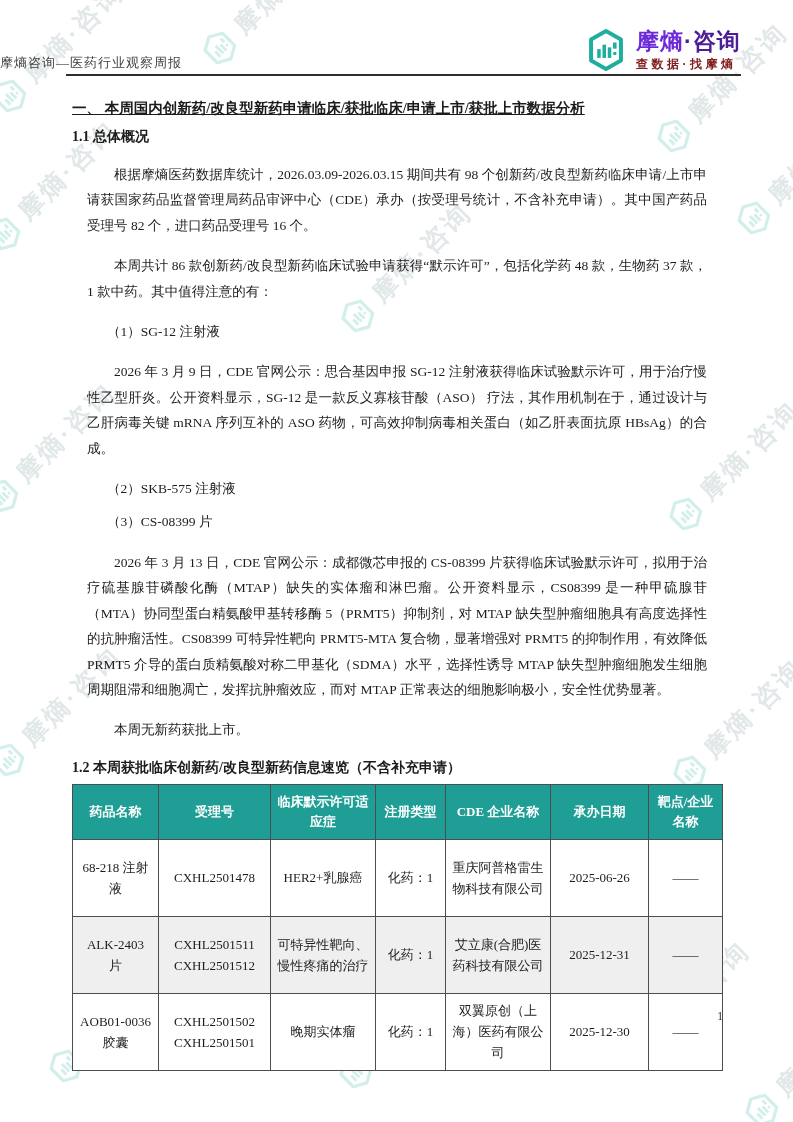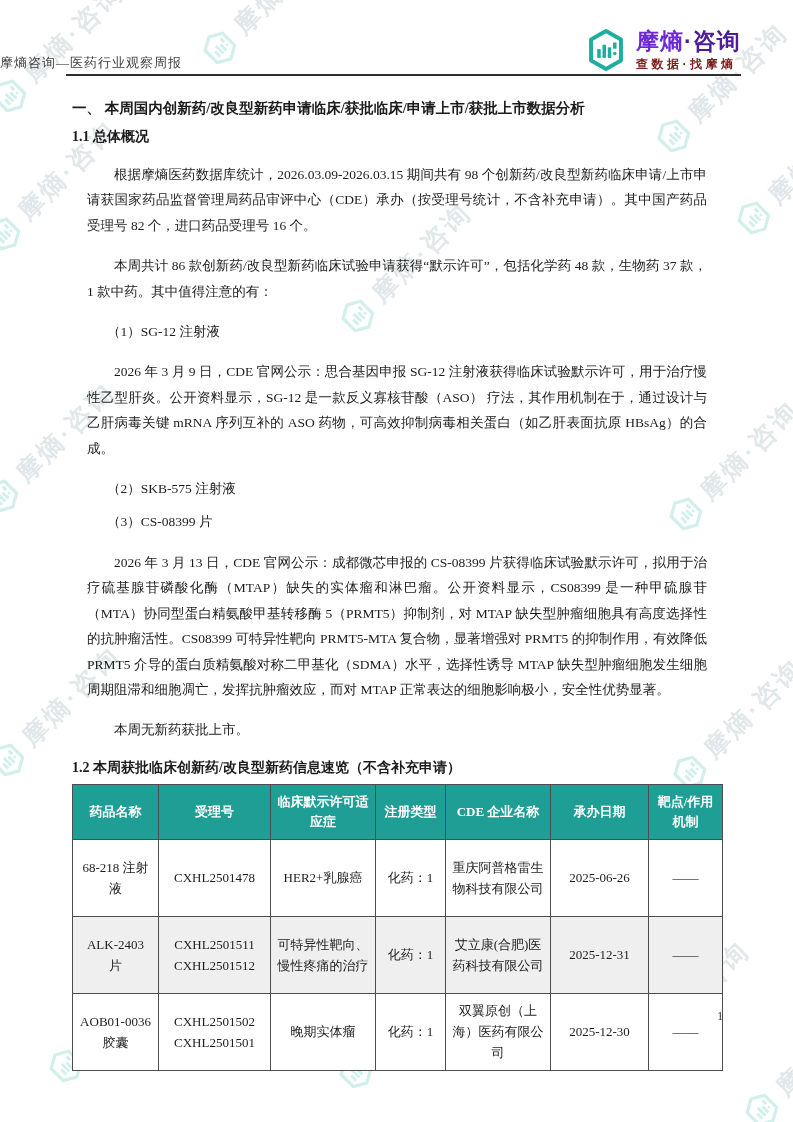--- a/index.html
+++ b/index.html
@@ -50,21 +50,21 @@
   }
   .header-rule{
     position:absolute;top:74px;left:66px;width:675px;height:2px;
     background:#2e2e2e;z-index:1;
   }
   
   .content{
     position:absolute;top:98px;left:72px;width:650px;z-index:1;
   }
   .h1{
-    font-size:14.5px;font-weight:bold;line-height:20px;margin:0 0 9px 0;
+    font-size:14.5px;font-weight:bold;line-height:20px;margin:0 0 9px 0;text-decoration:underline;
   }
   .h2{
     font-size:14px;font-weight:bold;line-height:20px;margin:8px 0 7px 0;
   }
   .para{
     font-size:13.5px;line-height:25.4px;margin:15px;
     text-align:justify;text-indent:2em;
   }
   .item{
     font-size:13.5px;line-height:25.4px;margin:8px;text-indent:2em;
@@ -256,21 +256,21 @@
           <col style="width:74px">
       </colgroup>
       <thead>
         <tr>
           <th>药品名称</th>
           <th>受理号</th>
           <th>临床默示许可适应症</th>
           <th>注册类型</th>
           <th class="th-company">CDE 企业名称</th>
           <th>承办日期</th>
-          <th>靶点/作用机制</th>
+          <th>靶点/企业名称</th>
         </tr>
       </thead>
       <tbody>
         <tr>
           <td class="c-name">68-218 注射液</td>
           <td class="c-accept">CXHL2501478</td>
           <td class="c-indic">HER2+乳腺癌</td>
           <td>化药：1</td>
           <td class="c-company">重庆阿普格雷生物科技有限公司</td>
           <td>2025-06-26</td>

